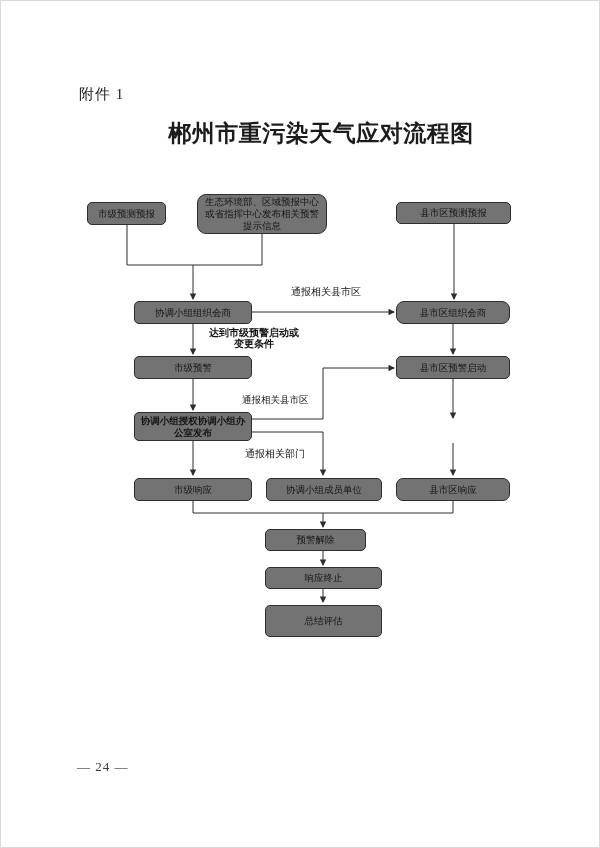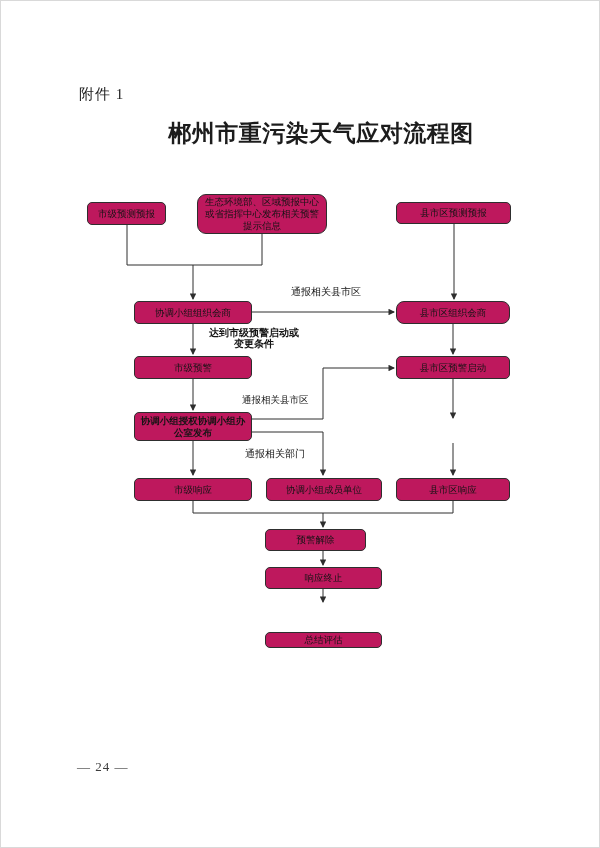--- a/index.html
+++ b/index.html
@@ -13,21 +13,21 @@
   .doc-title {
     position:absolute; left:0; right:0; top:118px; text-align:center;
     font-size:23px; font-weight:bold; letter-spacing:0.5px;padding-left:42px;
   }
   .page-number { position:absolute; left:77px; top:759px; font-size:13px; color:#3d3d3d; letter-spacing:1px; }
   .flow-layer { position:absolute; left:0; top:0; width:600px; height:848px; }
   svg.connectors { position:absolute; left:0; top:0; }
   svg.connectors path { stroke:#2e2e2e; stroke-width:1; fill:none; }
   .node {
     position:absolute; box-sizing:border-box;
-    border:1px solid #2e2e2e; border-radius:5px; background:#be185d;
+    border:1px solid #2e2e2e; border-radius:5px; background:#737373;
     display:flex; align-items:center; justify-content:center;
     text-align:center; font-size:9.5px; line-height:12px;
     white-space:pre-line; color:#141414;
   }
   .node.big { border-radius:9px; font-size:9.5px; line-height:12px; }
   .node.bold { font-weight:bold; }
   .edge-label {
     position:absolute; font-size:10px; line-height:11px;
     white-space:pre-line; color:#141414;
   }
@@ -87,27 +87,27 @@
   <div class="node bold" style="left:134px; top:412px; width:118px; height:29px;">协调小组授权协调小组办
 公室发布</div>
 
   <div class="node" style="left:396px; top:356px; width:114px; height:23px;">县市区预警启动</div>
 
 
   <div class="node" style="left:134px; top:478px; width:118px; height:23px;">市级响应</div>
 
   <div class="node" style="left:266px; top:478px; width:116px; height:23px;">协调小组成员单位</div>
 
-  <div class="node" style="left:396px; top:478px; width:114px; height:23px;">县市区响应</div>
+  <div class="node" style="left:396px; top:478px; width:114px; height:23px;border-radius:7px;">县市区响应</div>
 
   <div class="node" style="left:265px; top:529px; width:101px; height:22px;">预警解除</div>
 
   <div class="node" style="left:265px; top:567px; width:117px; height:22px;">响应终止</div>
 
-  <div class="node" style="left:265px; top:632px; width:117px; height:16px;">总结评估</div>
+  <div class="node" style="left:265px; top:605px; width:117px; height:32px;">总结评估</div>
 
   <div class="edge-label" style="left:291px; top:286px;">通报相关县市区</div>
 
   <div class="edge-label center bold" style="left:208px; top:327px; width:92px;">达到市级预警启动或
 变更条件</div>
 
   <div class="edge-label" style="left:242px; top:395px; font-size:9.5px;">通报相关县市区</div>
 
   <div class="edge-label" style="left:245px; top:448px;">通报相关部门</div>
 

